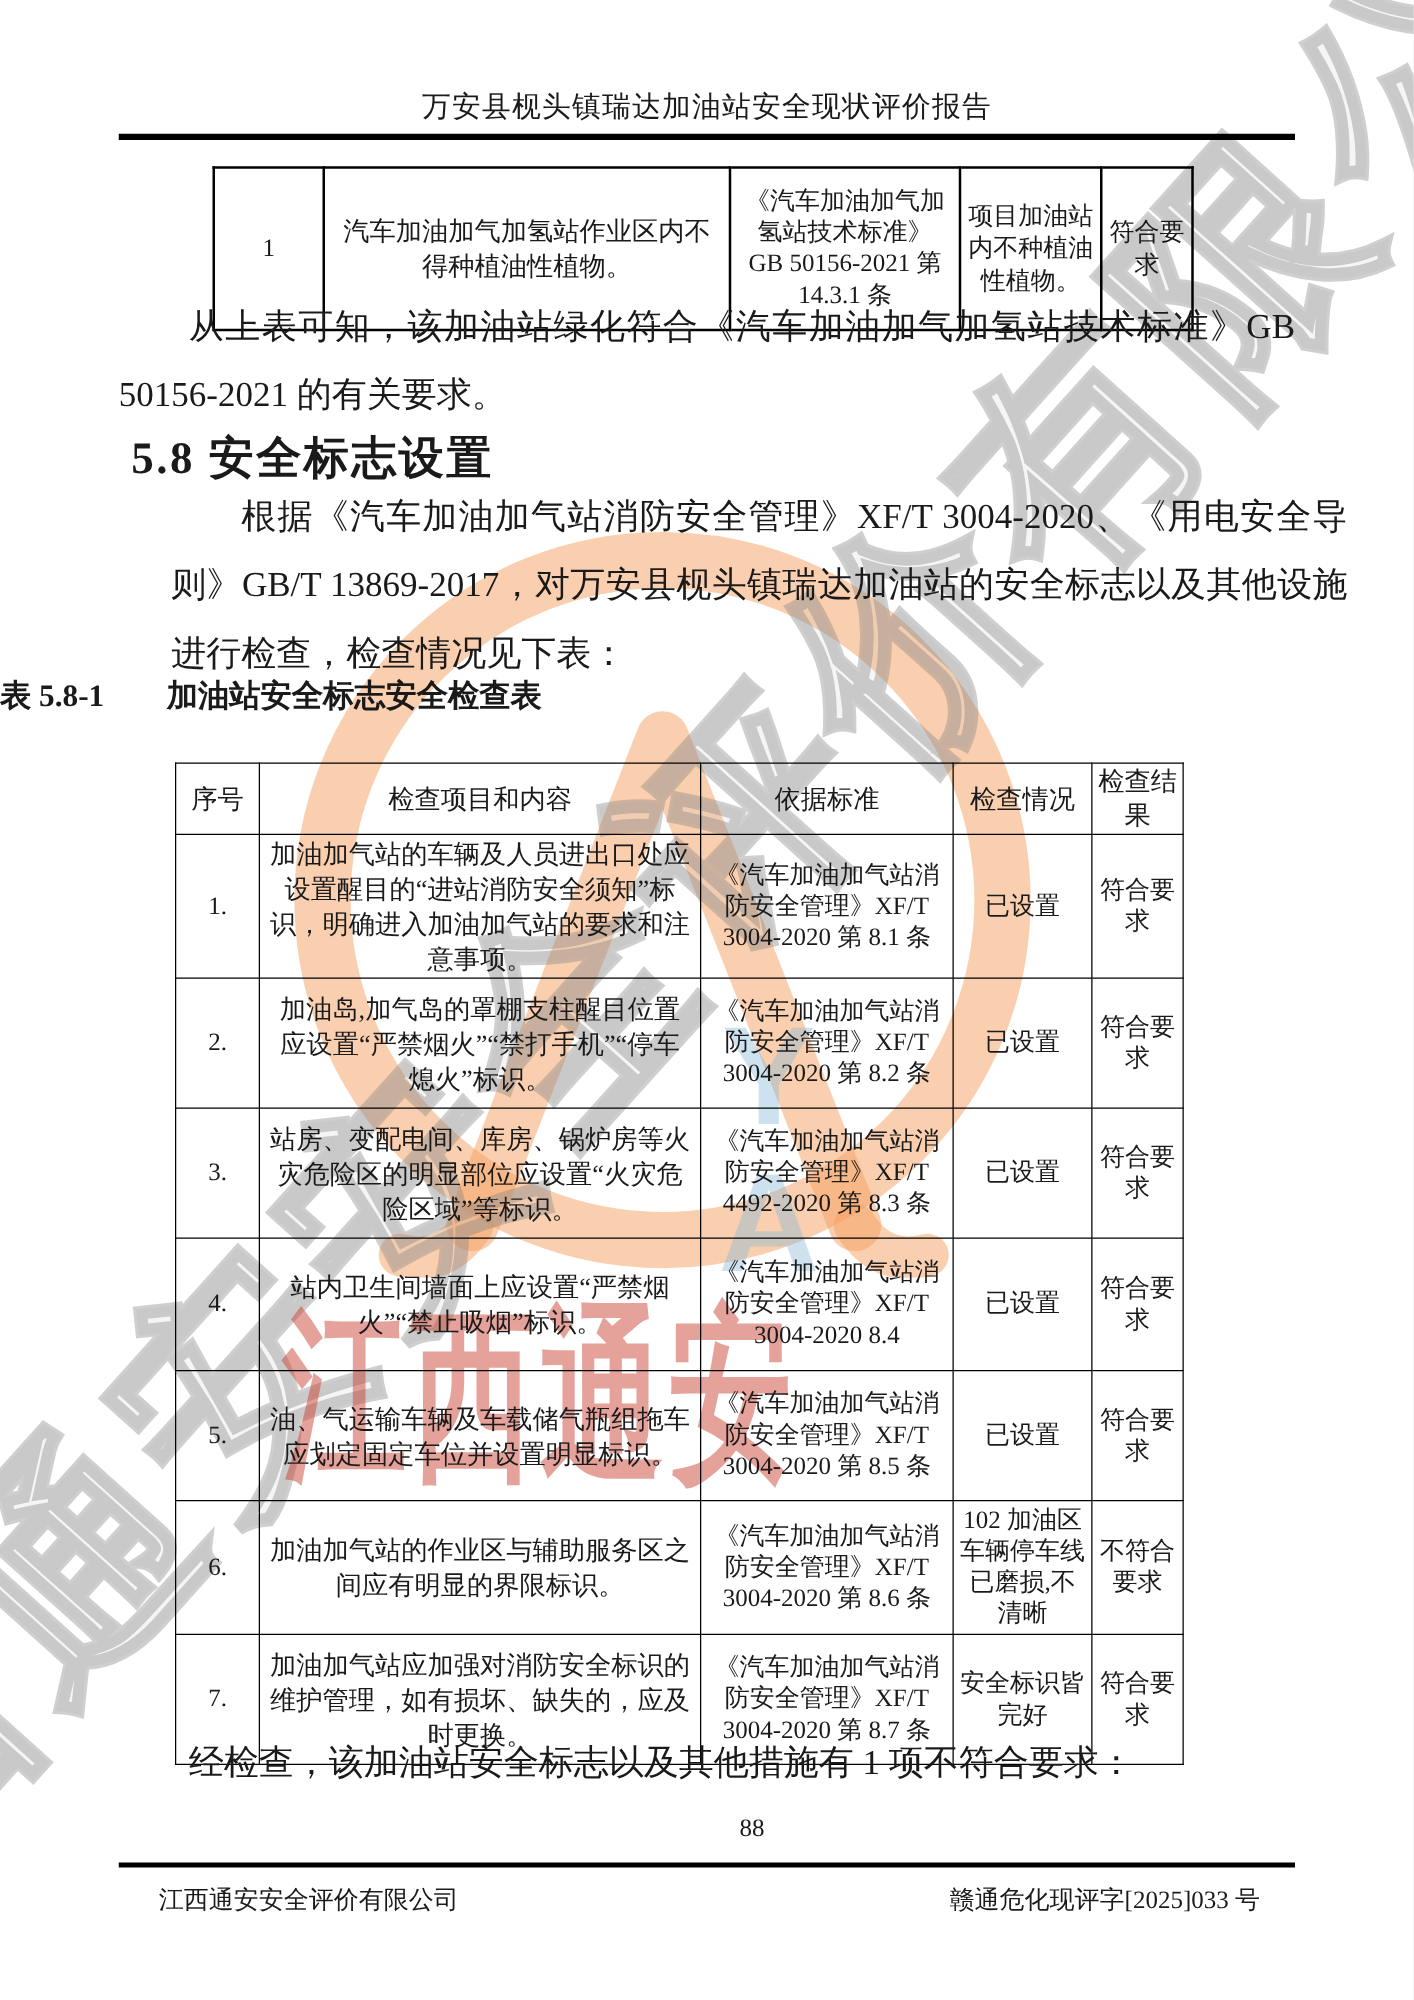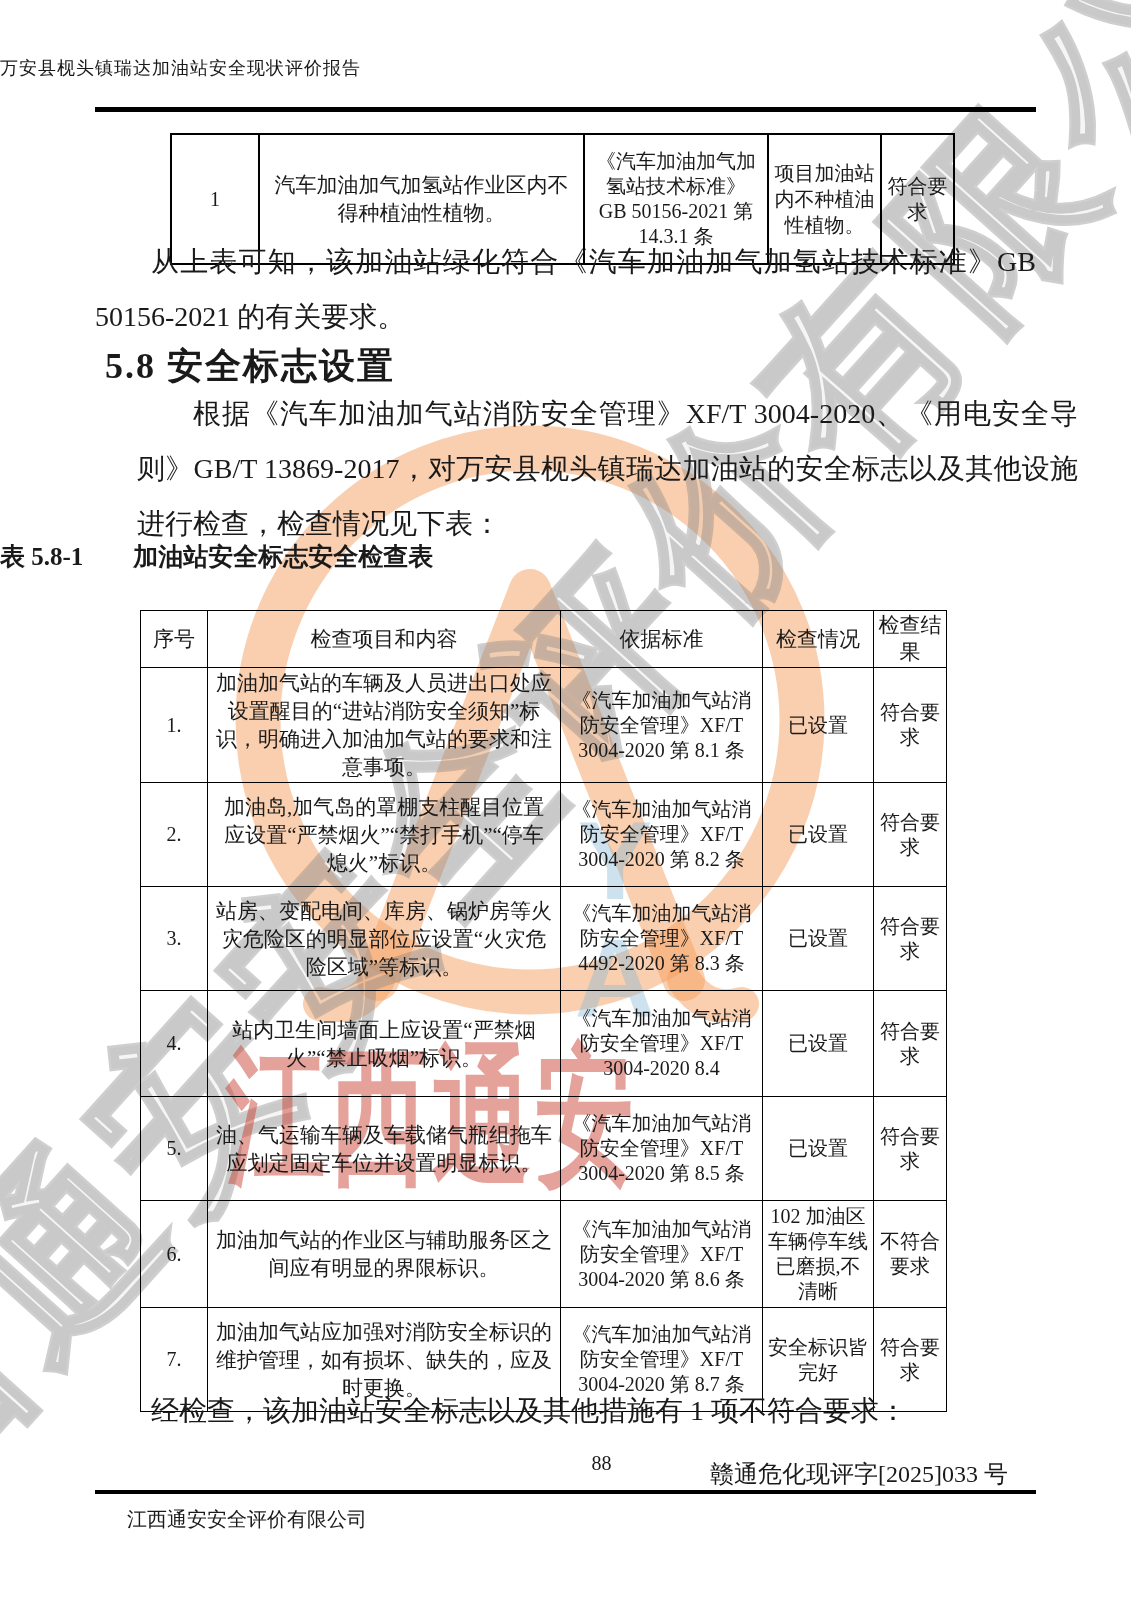--- a/index.html
+++ b/index.html
@@ -30,22 +30,22 @@
     transform:scaleX(0.66);transform-origin:left top;
   }
   .wm-letters{
     position:absolute;left:545px;top:802px;width:140px;text-align:center;
     font-family:"Liberation Sans","DejaVu Sans",sans-serif;
     font-size:112px;line-height:118px;font-weight:bold;
     color:rgba(137,186,215,0.42);
   }
 
   
-  .doc-title{position:absolute;top:56px;left:0;width:100%;text-align:left;
-    font-size:18px;letter-spacing:1px;}
+  .doc-title{position:absolute;top:70px;left:0;width:100%;text-align:center;
+    font-size:23px;letter-spacing:1px;}
   .header-rule{position:absolute;top:107px;left:95px;width:941px;height:5px;background:#000;}
 
   
   table{border-collapse:collapse;table-layout:fixed;}
   td,th{border:1.5px solid #000;vertical-align:middle;text-align:center;
     font-weight:normal;padding:1px 4px;overflow:hidden;}
   .top-table{position:absolute;top:133px;left:170px;width:783px;font-size:20px;line-height:26px;}
   .top-table td{border-width:2px;}
   .main-table{position:absolute;top:610px;left:140px;width:806px;font-size:20px;line-height:25px;}
   .main-table th{font-size:21px;line-height:27px;}
@@ -61,21 +61,21 @@
     font-weight:bold;letter-spacing:2px;}
   .table-caption{position:absolute;top:540px;left:0;width:100%;text-align:left;
     font-size:25px;font-weight:bold;white-space:pre;}
   .closing{position:absolute;top:1390px;left:95px;width:990px;font-size:28px;
     line-height:42px;text-indent:56px;}
 
   
   .page-number{position:absolute;top:1452px;left:0;width:100%;text-align:center;font-size:20px;padding-left:36px;}
   .footer-rule{position:absolute;top:1490px;left:95px;width:941px;height:4px;background:#000;}
   .footer-left{position:absolute;top:1506px;left:127px;font-size:20px;}
-  .footer-right{position:absolute;top:1458px;right:123px;font-size:24px;}
+  .footer-right{position:absolute;top:1506px;right:123px;font-size:20px;}
 </style>
 </head>
 <body>
 
 <div class="page">
 
   <div class="wm-layer">
     <svg class="wm-ring" viewBox="0 0 604 604" xmlns="http://www.w3.org/2000/svg">
       <circle cx="302" cy="302" r="272" fill="none" stroke="rgba(246,160,95,0.50)" stroke-width="45"></circle>
       <path d="M150 562 L302 172 L456 562" fill="none" stroke="rgba(246,160,95,0.50)" stroke-width="42" stroke-linecap="round" stroke-linejoin="round"></path>

